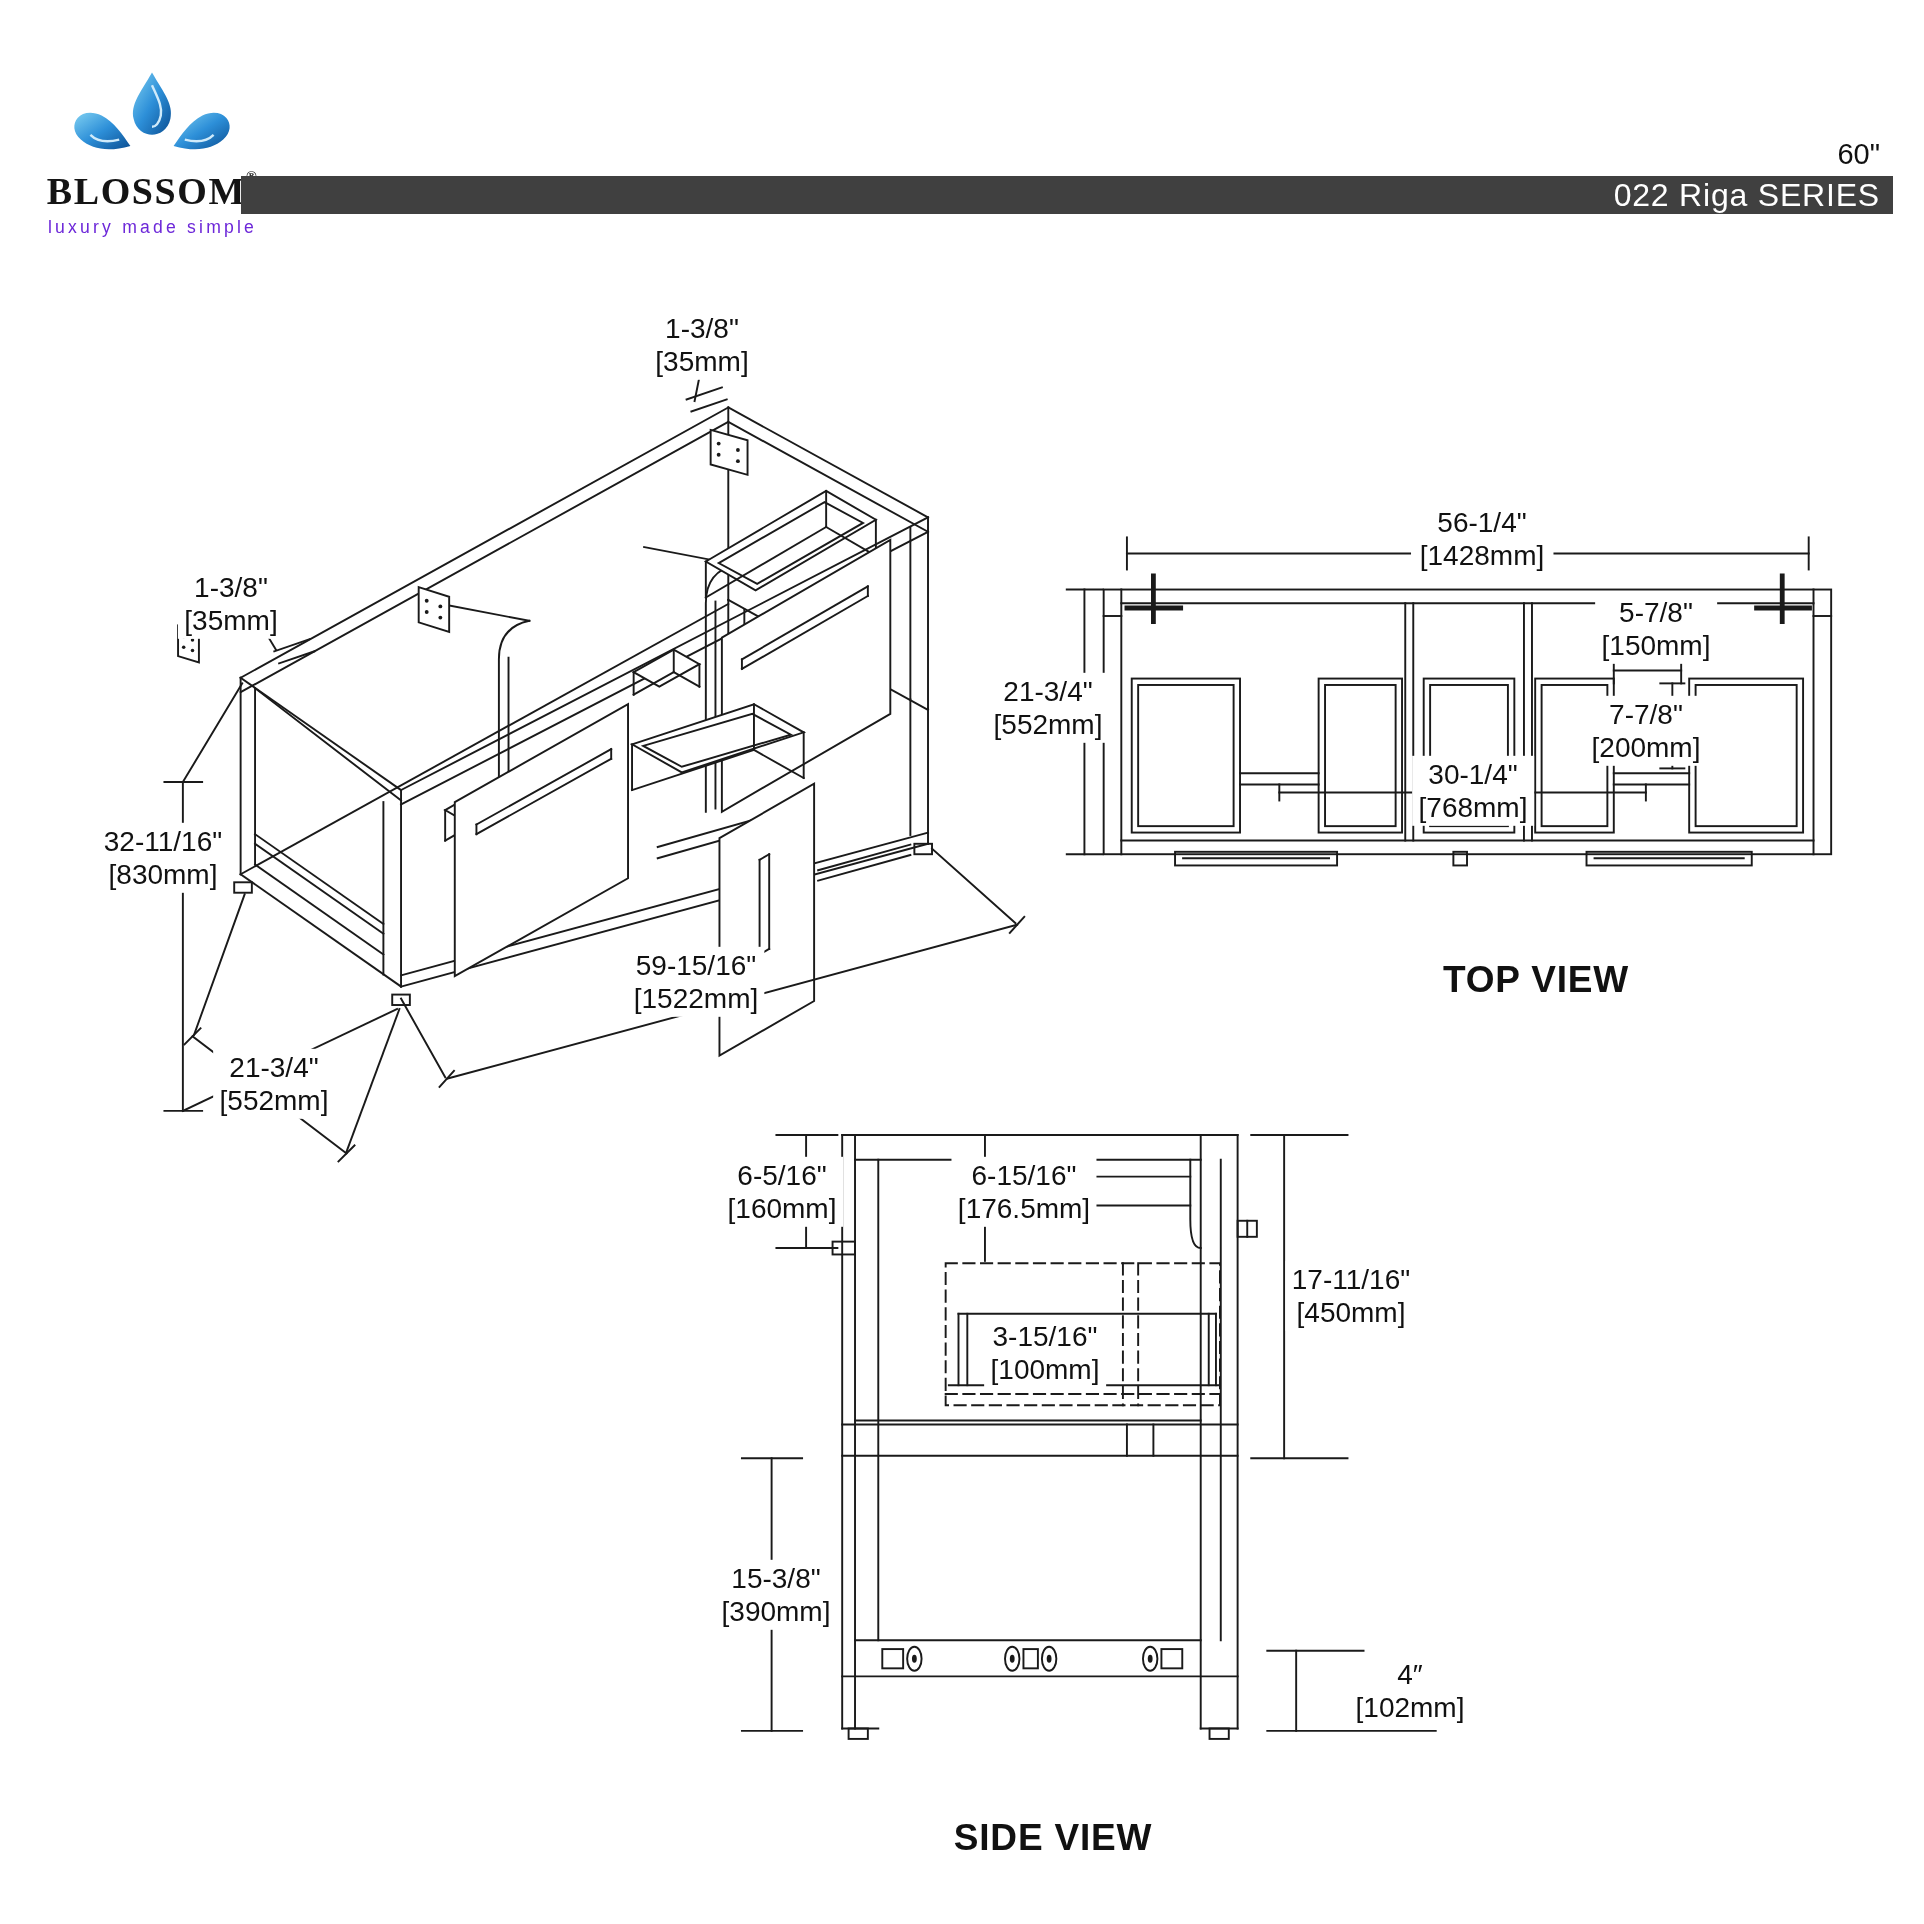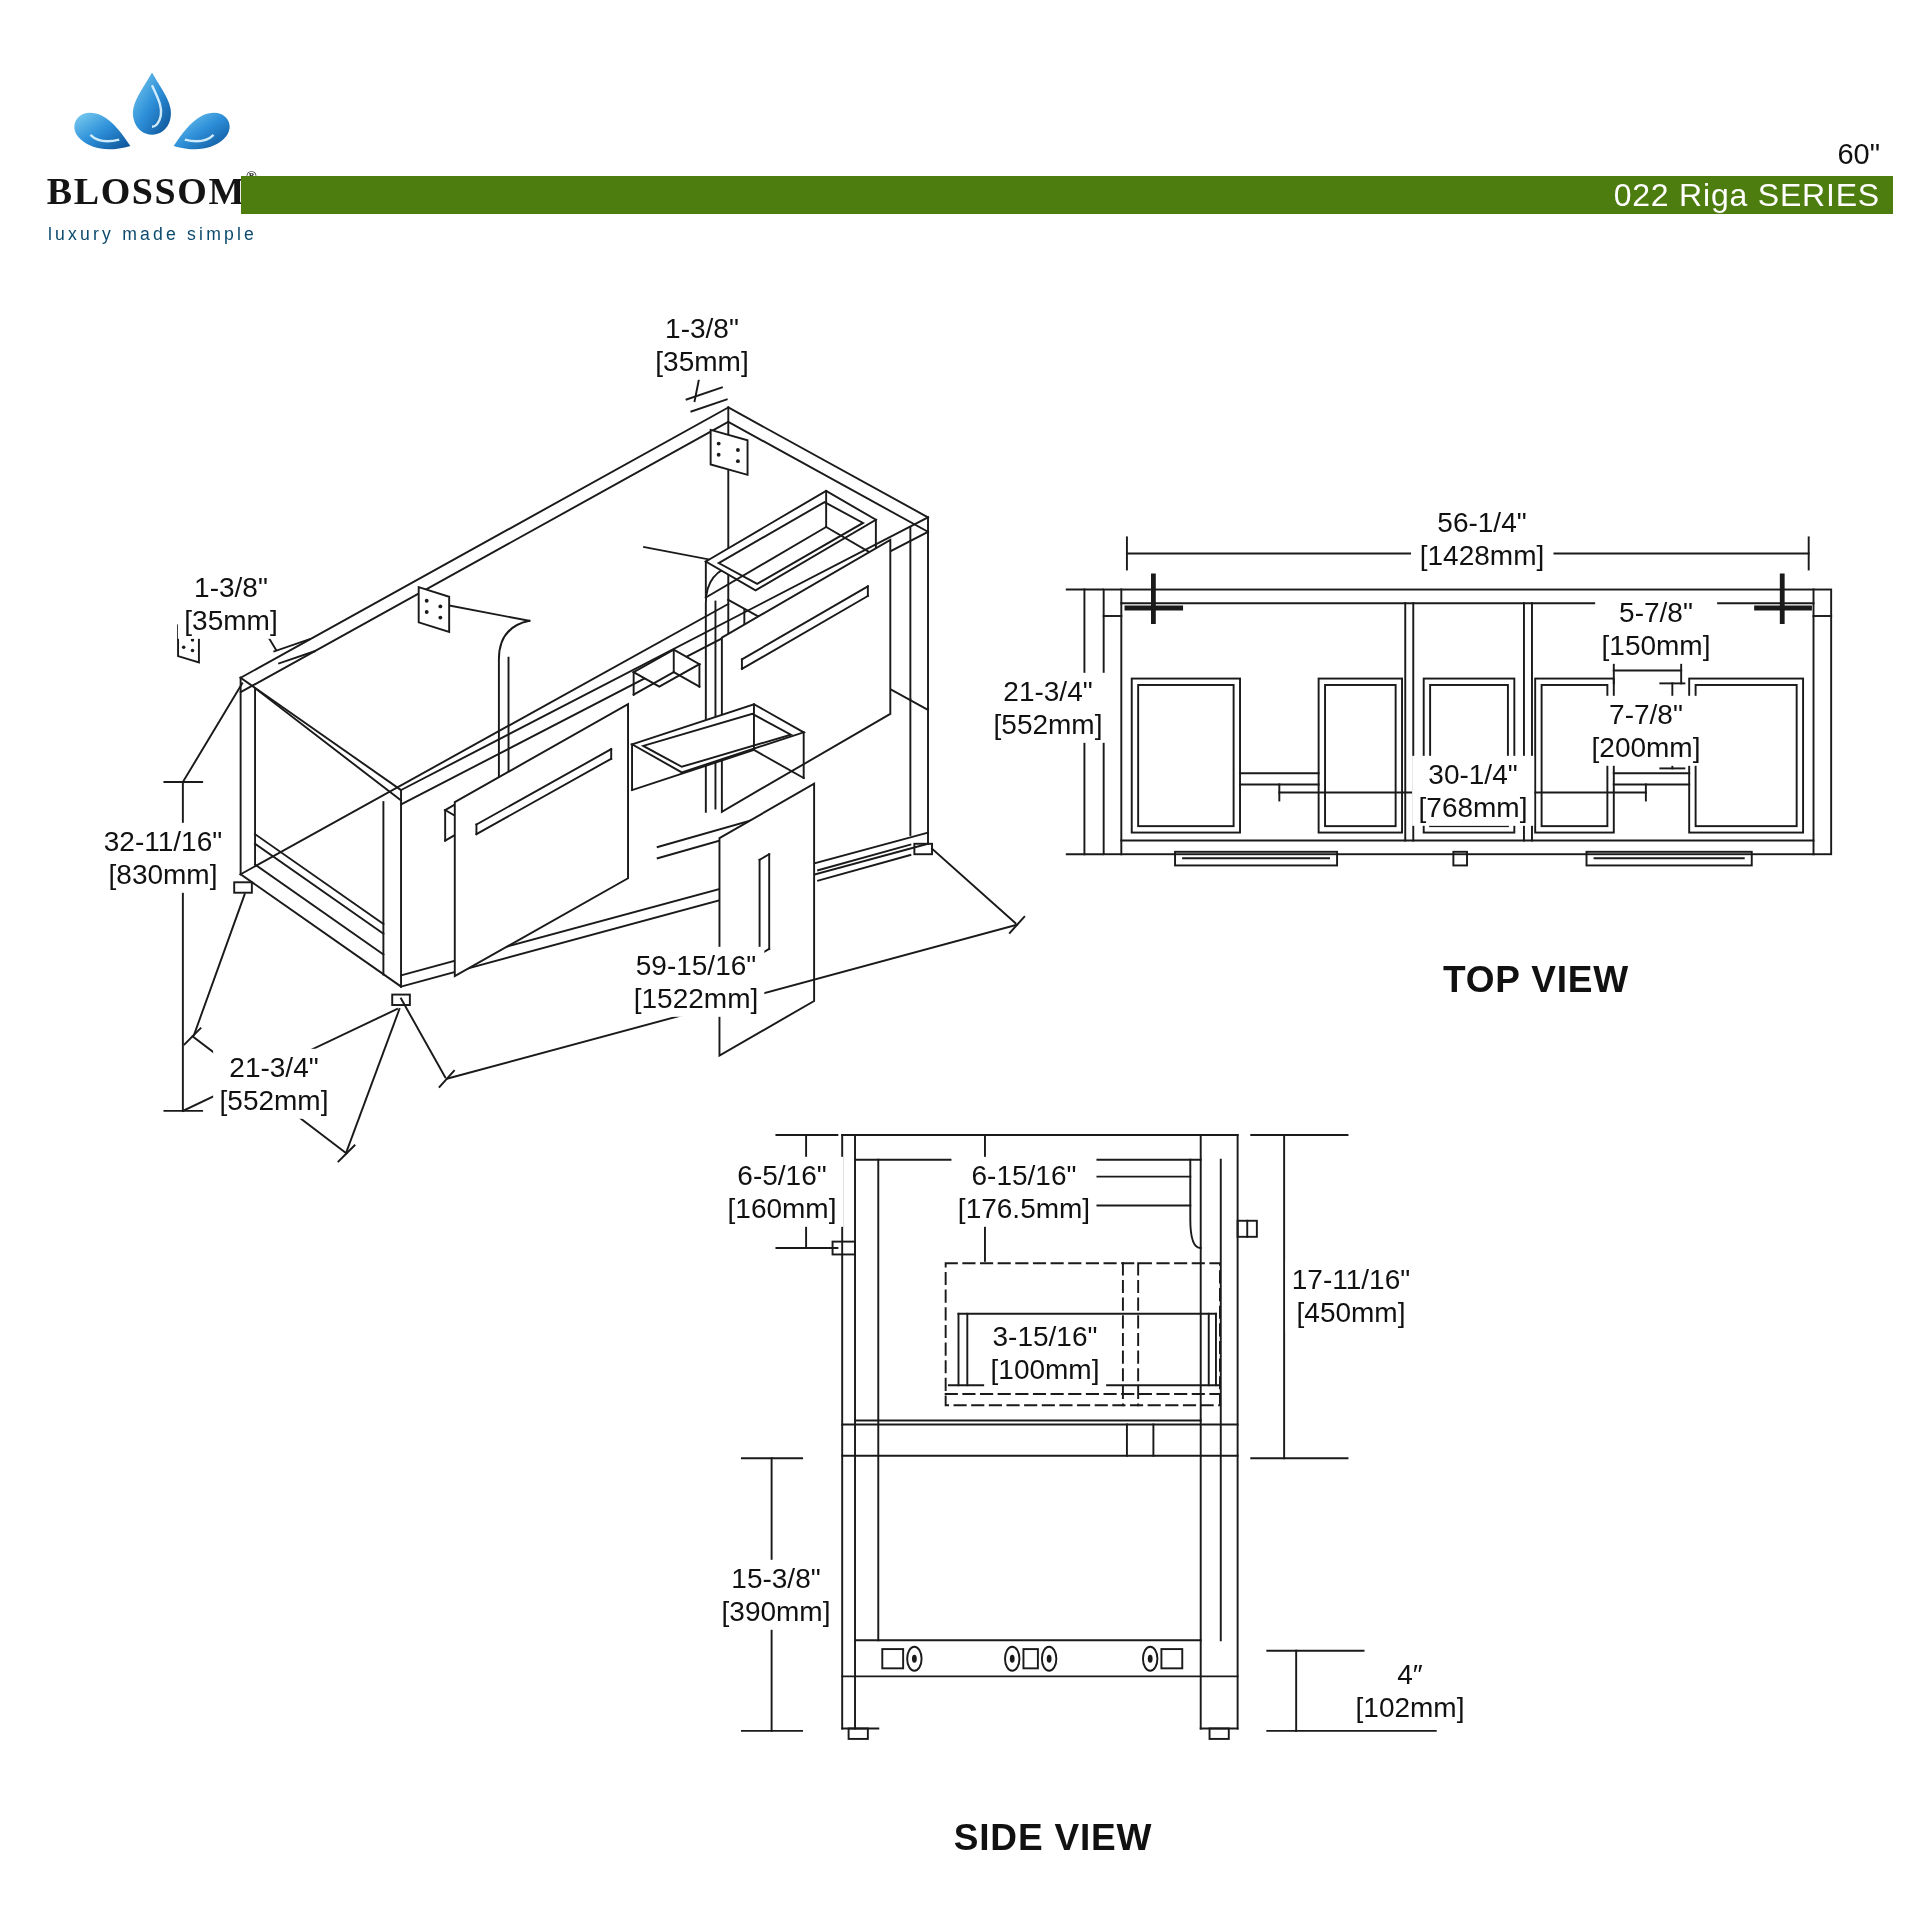--- a/index.html
+++ b/index.html
@@ -11,28 +11,28 @@
   svg.lineart .wfill{fill:#ffffff;}
   svg.lineart .thick{stroke-width:6;}
   svg.lineart .dash{stroke-dasharray:14,8;}
   svg.lineart .dot{fill:#1a1a1a;stroke:none;}
   .dim{position:absolute;transform:translate(-50%,-50%);text-align:center;background:#fff;
        font-size:28px;line-height:1.2;padding:1.6px 6.4px;white-space:nowrap;}
   .dim span{display:block;}
   .viewlabel{position:absolute;transform:translate(-50%,-50%);font-size:37px;font-weight:700;
        letter-spacing:0.8px;white-space:nowrap;}
   
-  .banner{position:absolute;left:241px;top:176px;width:1652px;height:38px;background:#4d7c0f;
+  .banner{position:absolute;left:241px;top:176px;width:1652px;height:38px;background:#404040;
           display:flex;align-items:center;justify-content:flex-end;padding-right:13px;box-sizing:border-box;}
   .banner .series{color:#fff;font-size:32px;letter-spacing:0.8px;}
   .size-label{position:absolute;top:138px;right:45px;font-size:29px;}
   .brand-block{position:absolute;left:32px;top:73px;width:241px;text-align:center;}
   .brand-name{font-family:"Liberation Serif",serif;font-weight:700;font-size:38px;letter-spacing:1.6px;color:#141414;}
   .brand-name sup{font-size:14.4px;vertical-align:22.5px;}
-  .brand-tagline{font-size:17.6px;letter-spacing:3.2px;color:#0c4a6e;margin-top:11px;}
+  .brand-tagline{font-size:17.6px;letter-spacing:3.2px;color:#6d28d9;margin-top:4px;}
   .flower{position:absolute;left:60px;top:69px;width:184px;height:90px;}
 </style>
 </head>
 <body>
 
 <div class="canvas">
 
   <svg class="flower" viewBox="0 0 230 112">
     <defs>
       <linearGradient id="pet" x1="0" y1="0" x2="1" y2="1">

